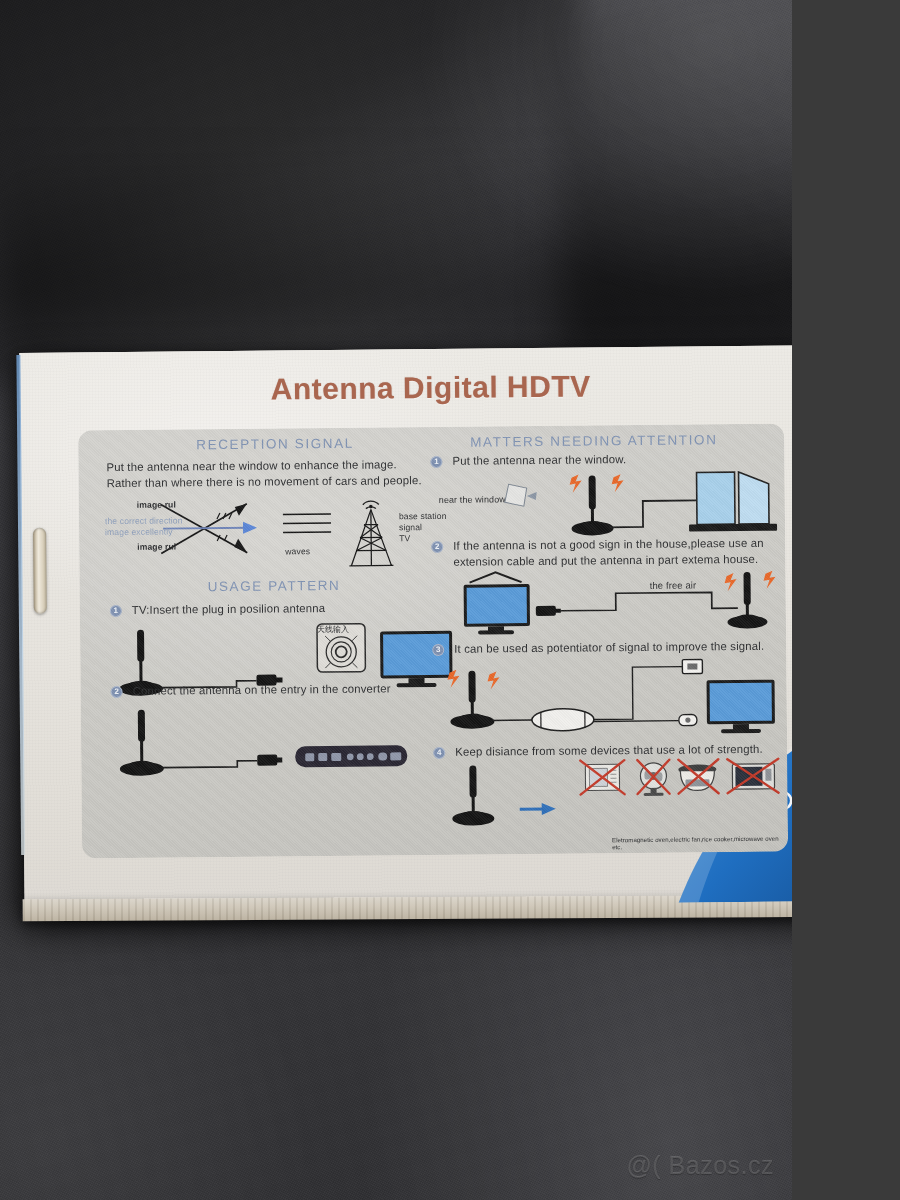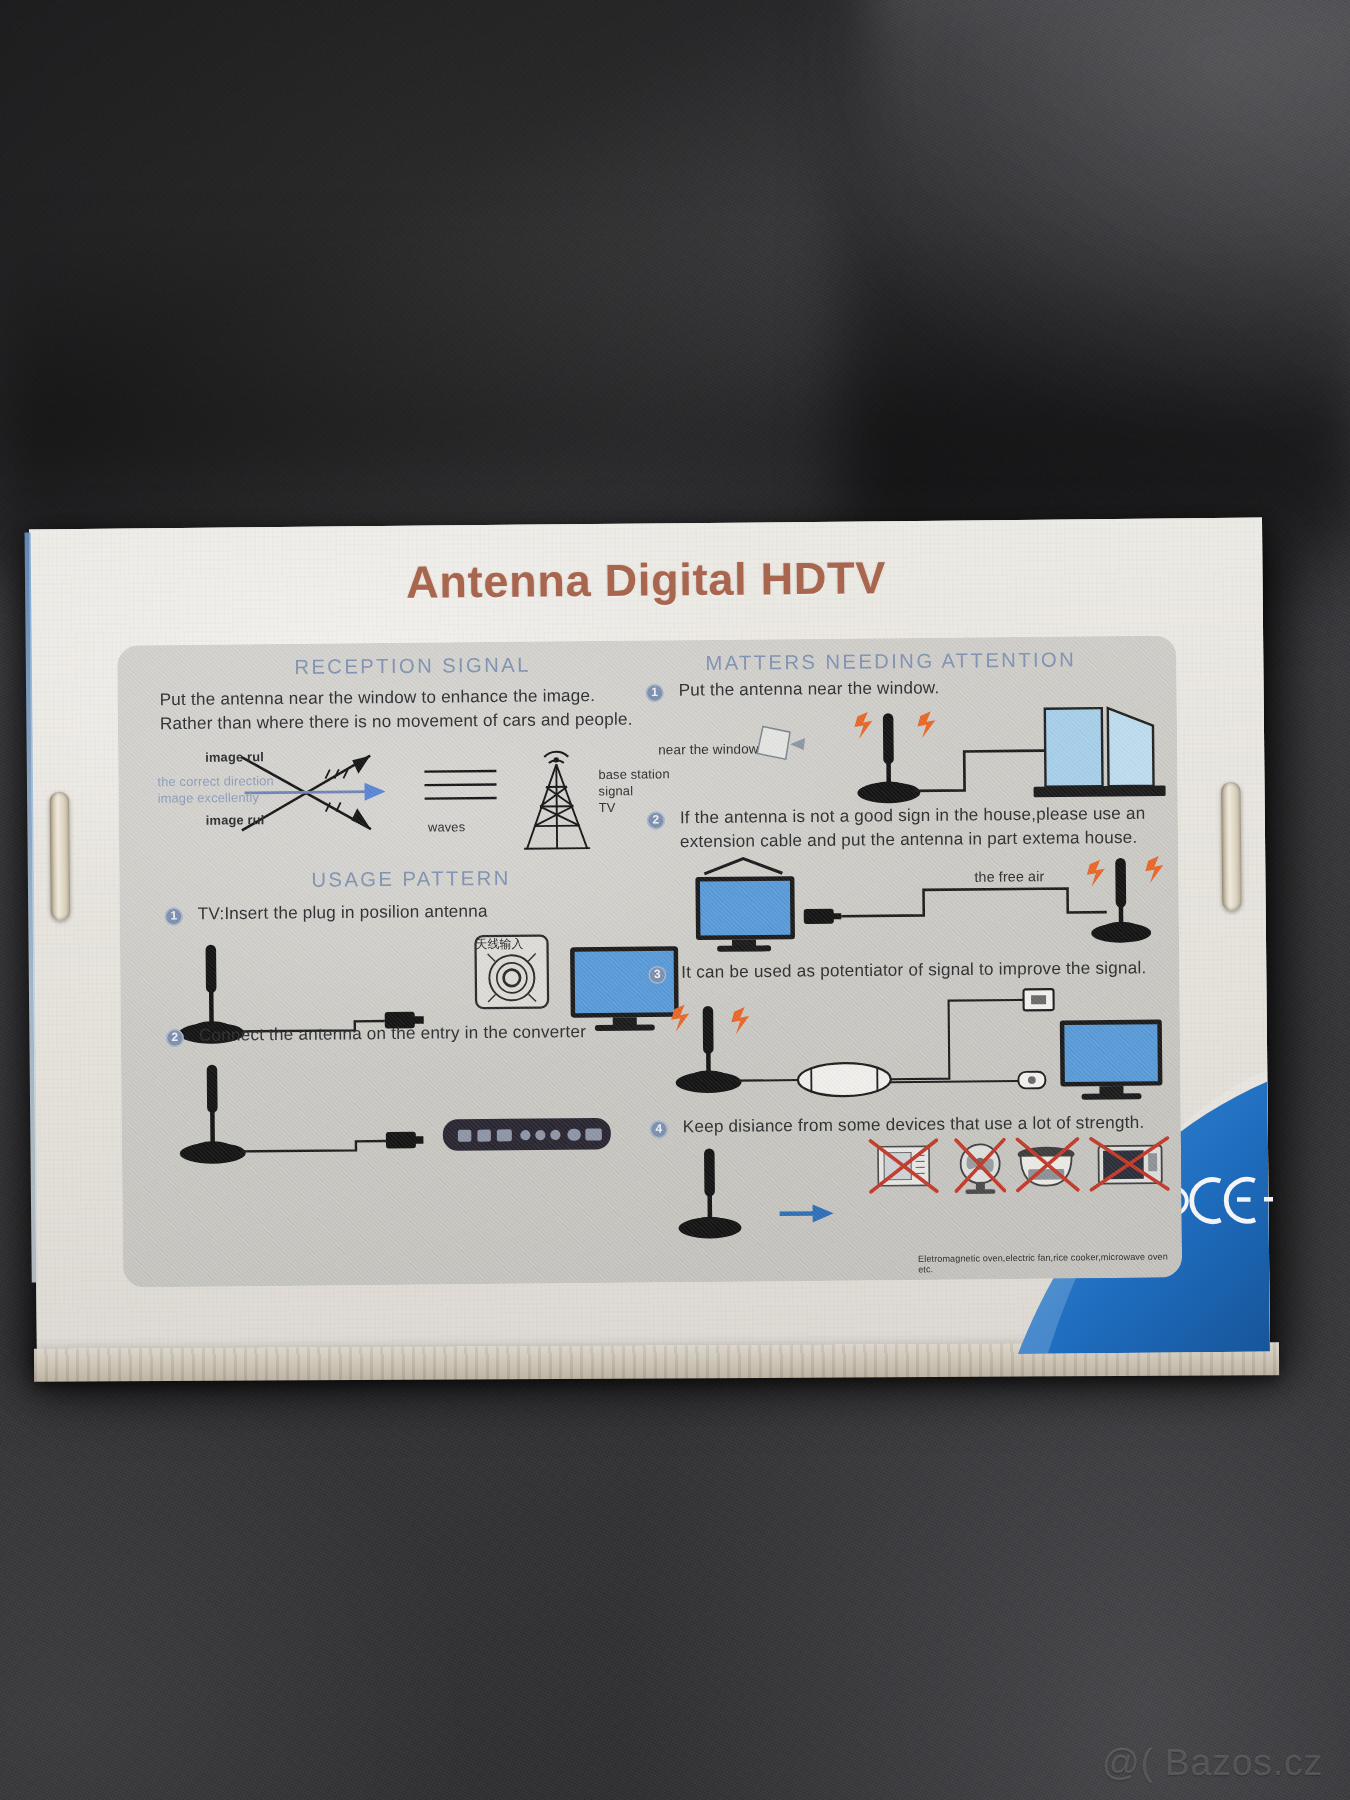--- a/index.html
+++ b/index.html
@@ -1,21 +1,21 @@
 <!DOCTYPE html>
 <html><head>
 <meta charset="utf-8">
 <style>
   html,body{margin:0;padding:0;}
   body{
     width:900px;height:1200px;overflow:hidden;
     font-family:"Liberation Sans", sans-serif;
     background:#3a3a3a;
   }
-  #stage{position:relative;width:900px;height:1200px;overflow:hidden;}
+  #stage{position:relative;width:792px;height:1200px;overflow:hidden;}
 
   
   .backdrop{
     position:absolute;inset:0;
     background:
       radial-gradient(ellipse 70% 55% at 30% 10%, #4b4b4c 0%, rgba(75,75,76,0) 60%),
       radial-gradient(ellipse 60% 60% at 85% 95%, #46464a 0%, rgba(70,70,74,0) 65%),
       linear-gradient(165deg,#45454a 0%,#3c3c40 35%,#343437 65%,#2d2d30 100%);
   }
   .backdrop::after{
@@ -144,21 +144,21 @@
   
   .bullet{
     position:absolute;width:12px;height:12px;border-radius:50%;
     background:#7e90b0;color:#eef2f7;font-size:8px;line-height:12px;
     text-align:center;font-weight:bold;
     box-shadow:inset 0 0 0 1px rgba(255,255,255,.35);
   }
 
   
   .watermark{
-    position:absolute;right:18px;bottom:10px;
+    position:absolute;right:18px;bottom:20px;
     font-size:25px;color:rgba(255,255,255,.16);
     letter-spacing:.5px;
     text-shadow:0 1px 1px rgba(0,0,0,.25);
     user-select:none;
   }
   svg{overflow:visible;}
 </style>
 </head>
 <body>
 

